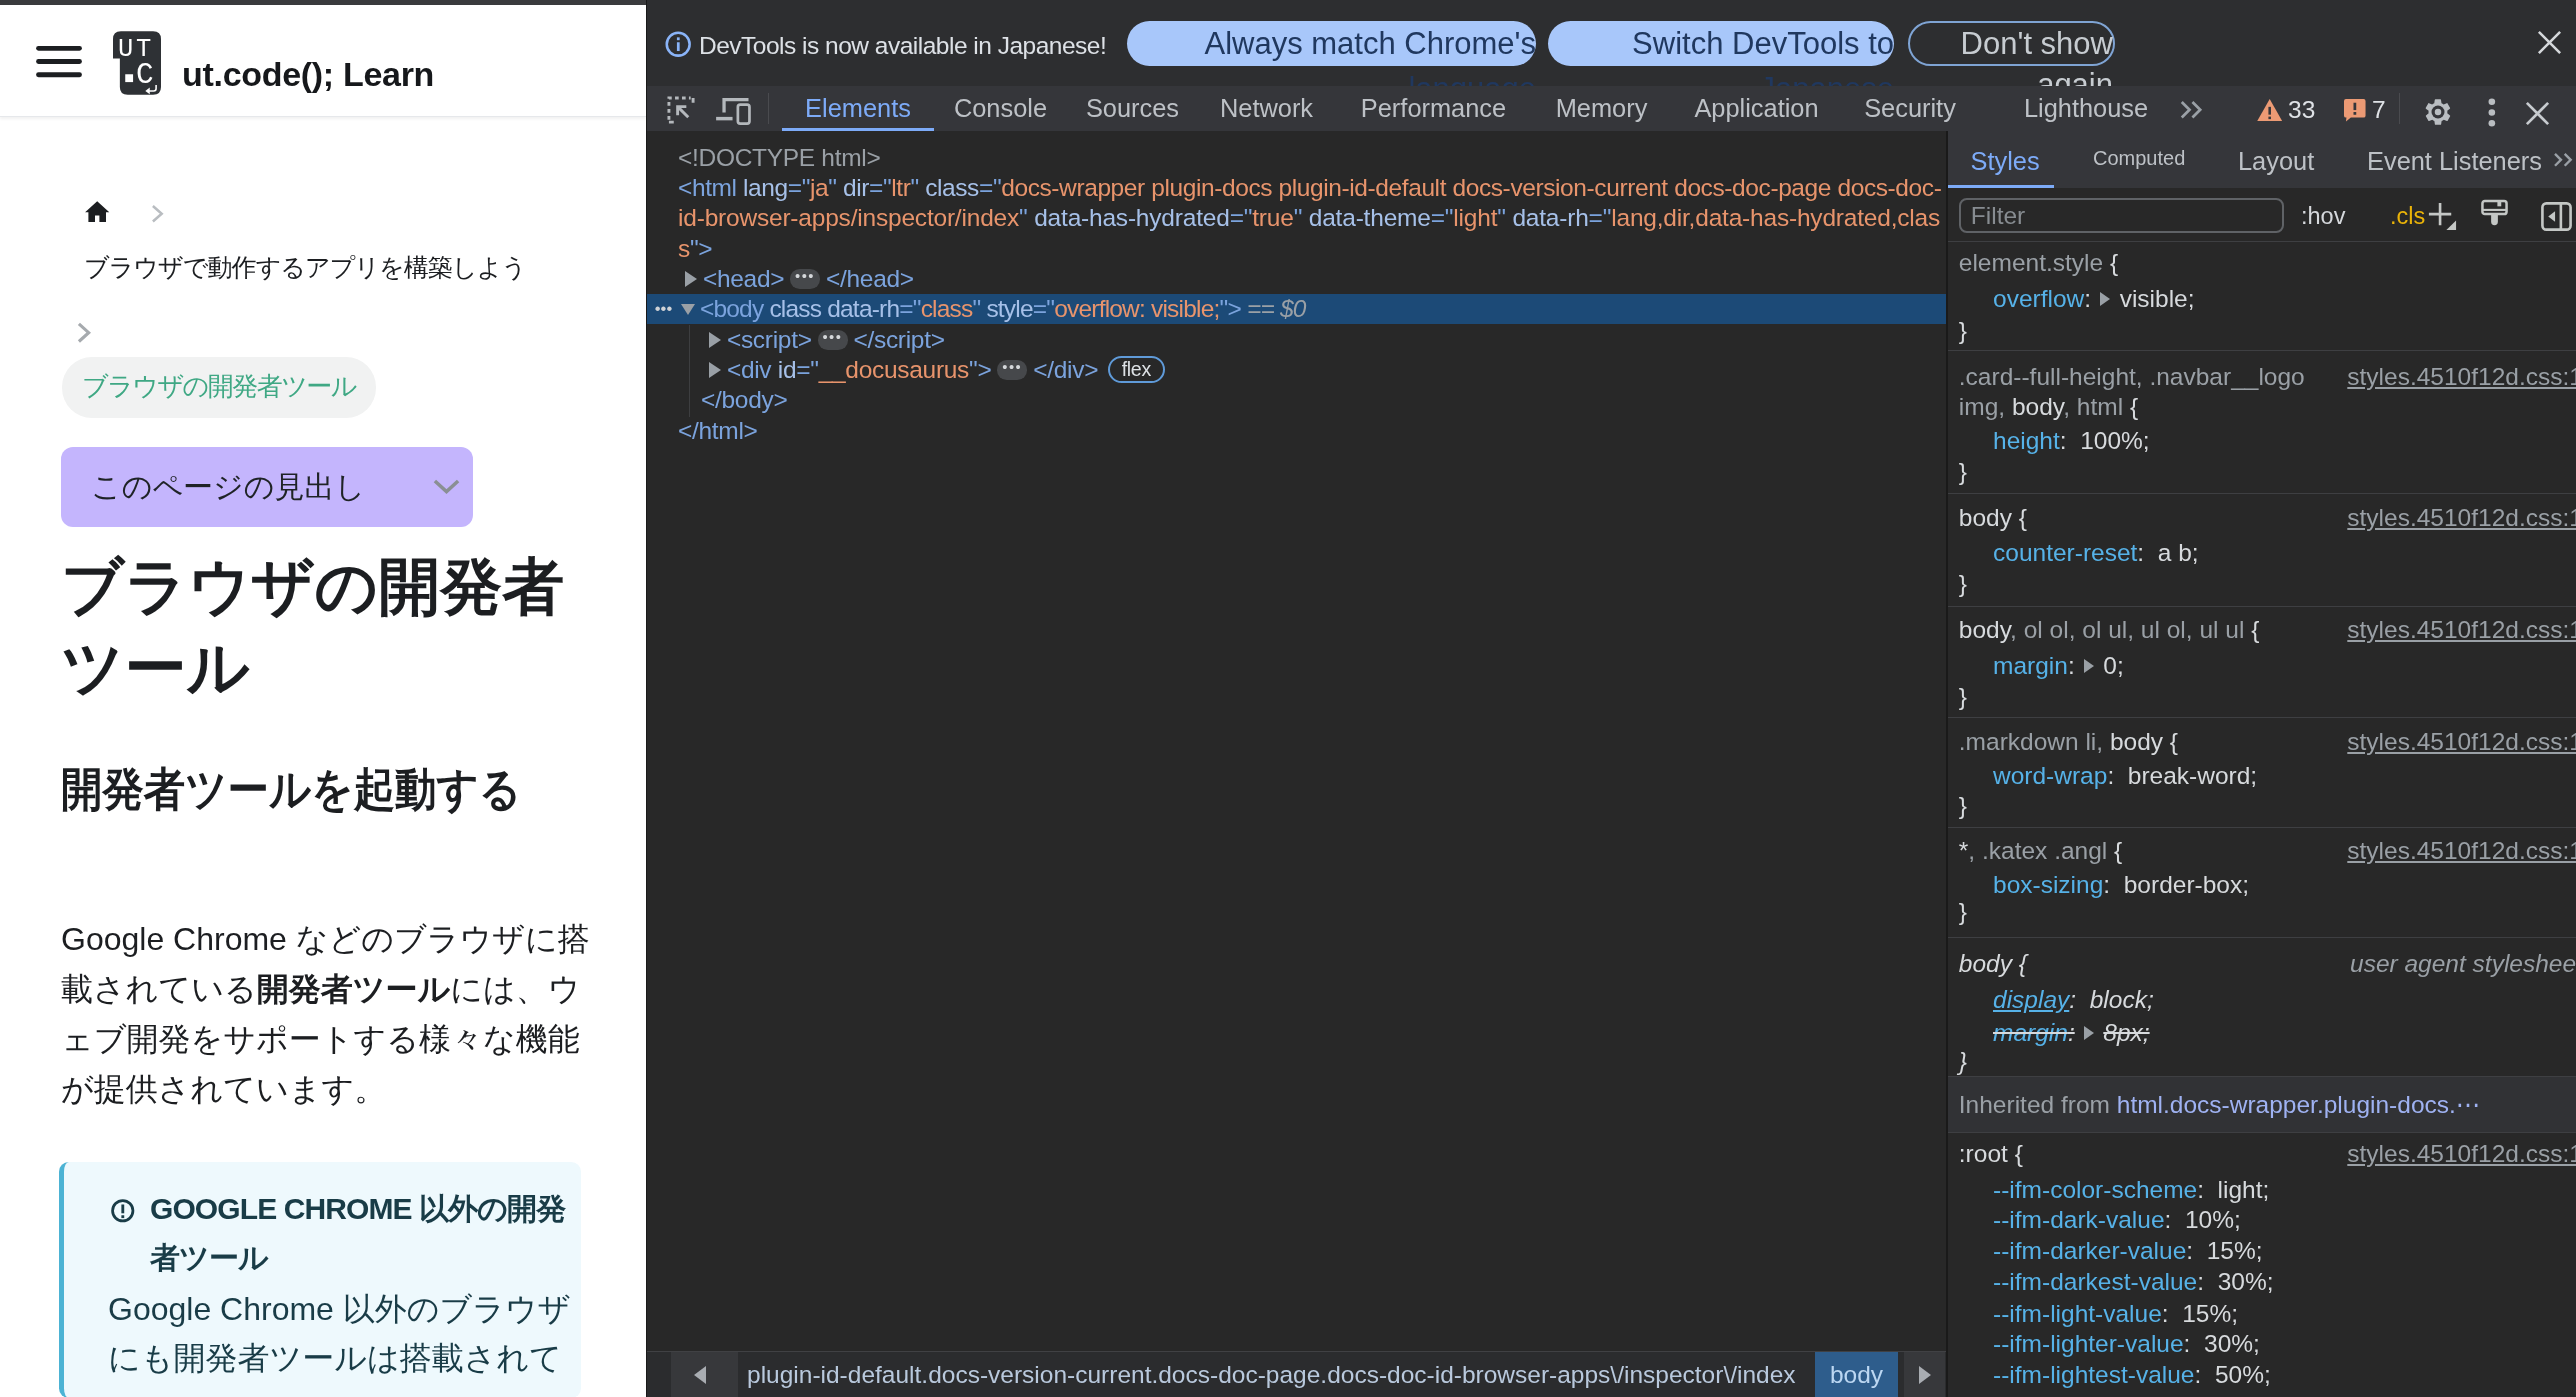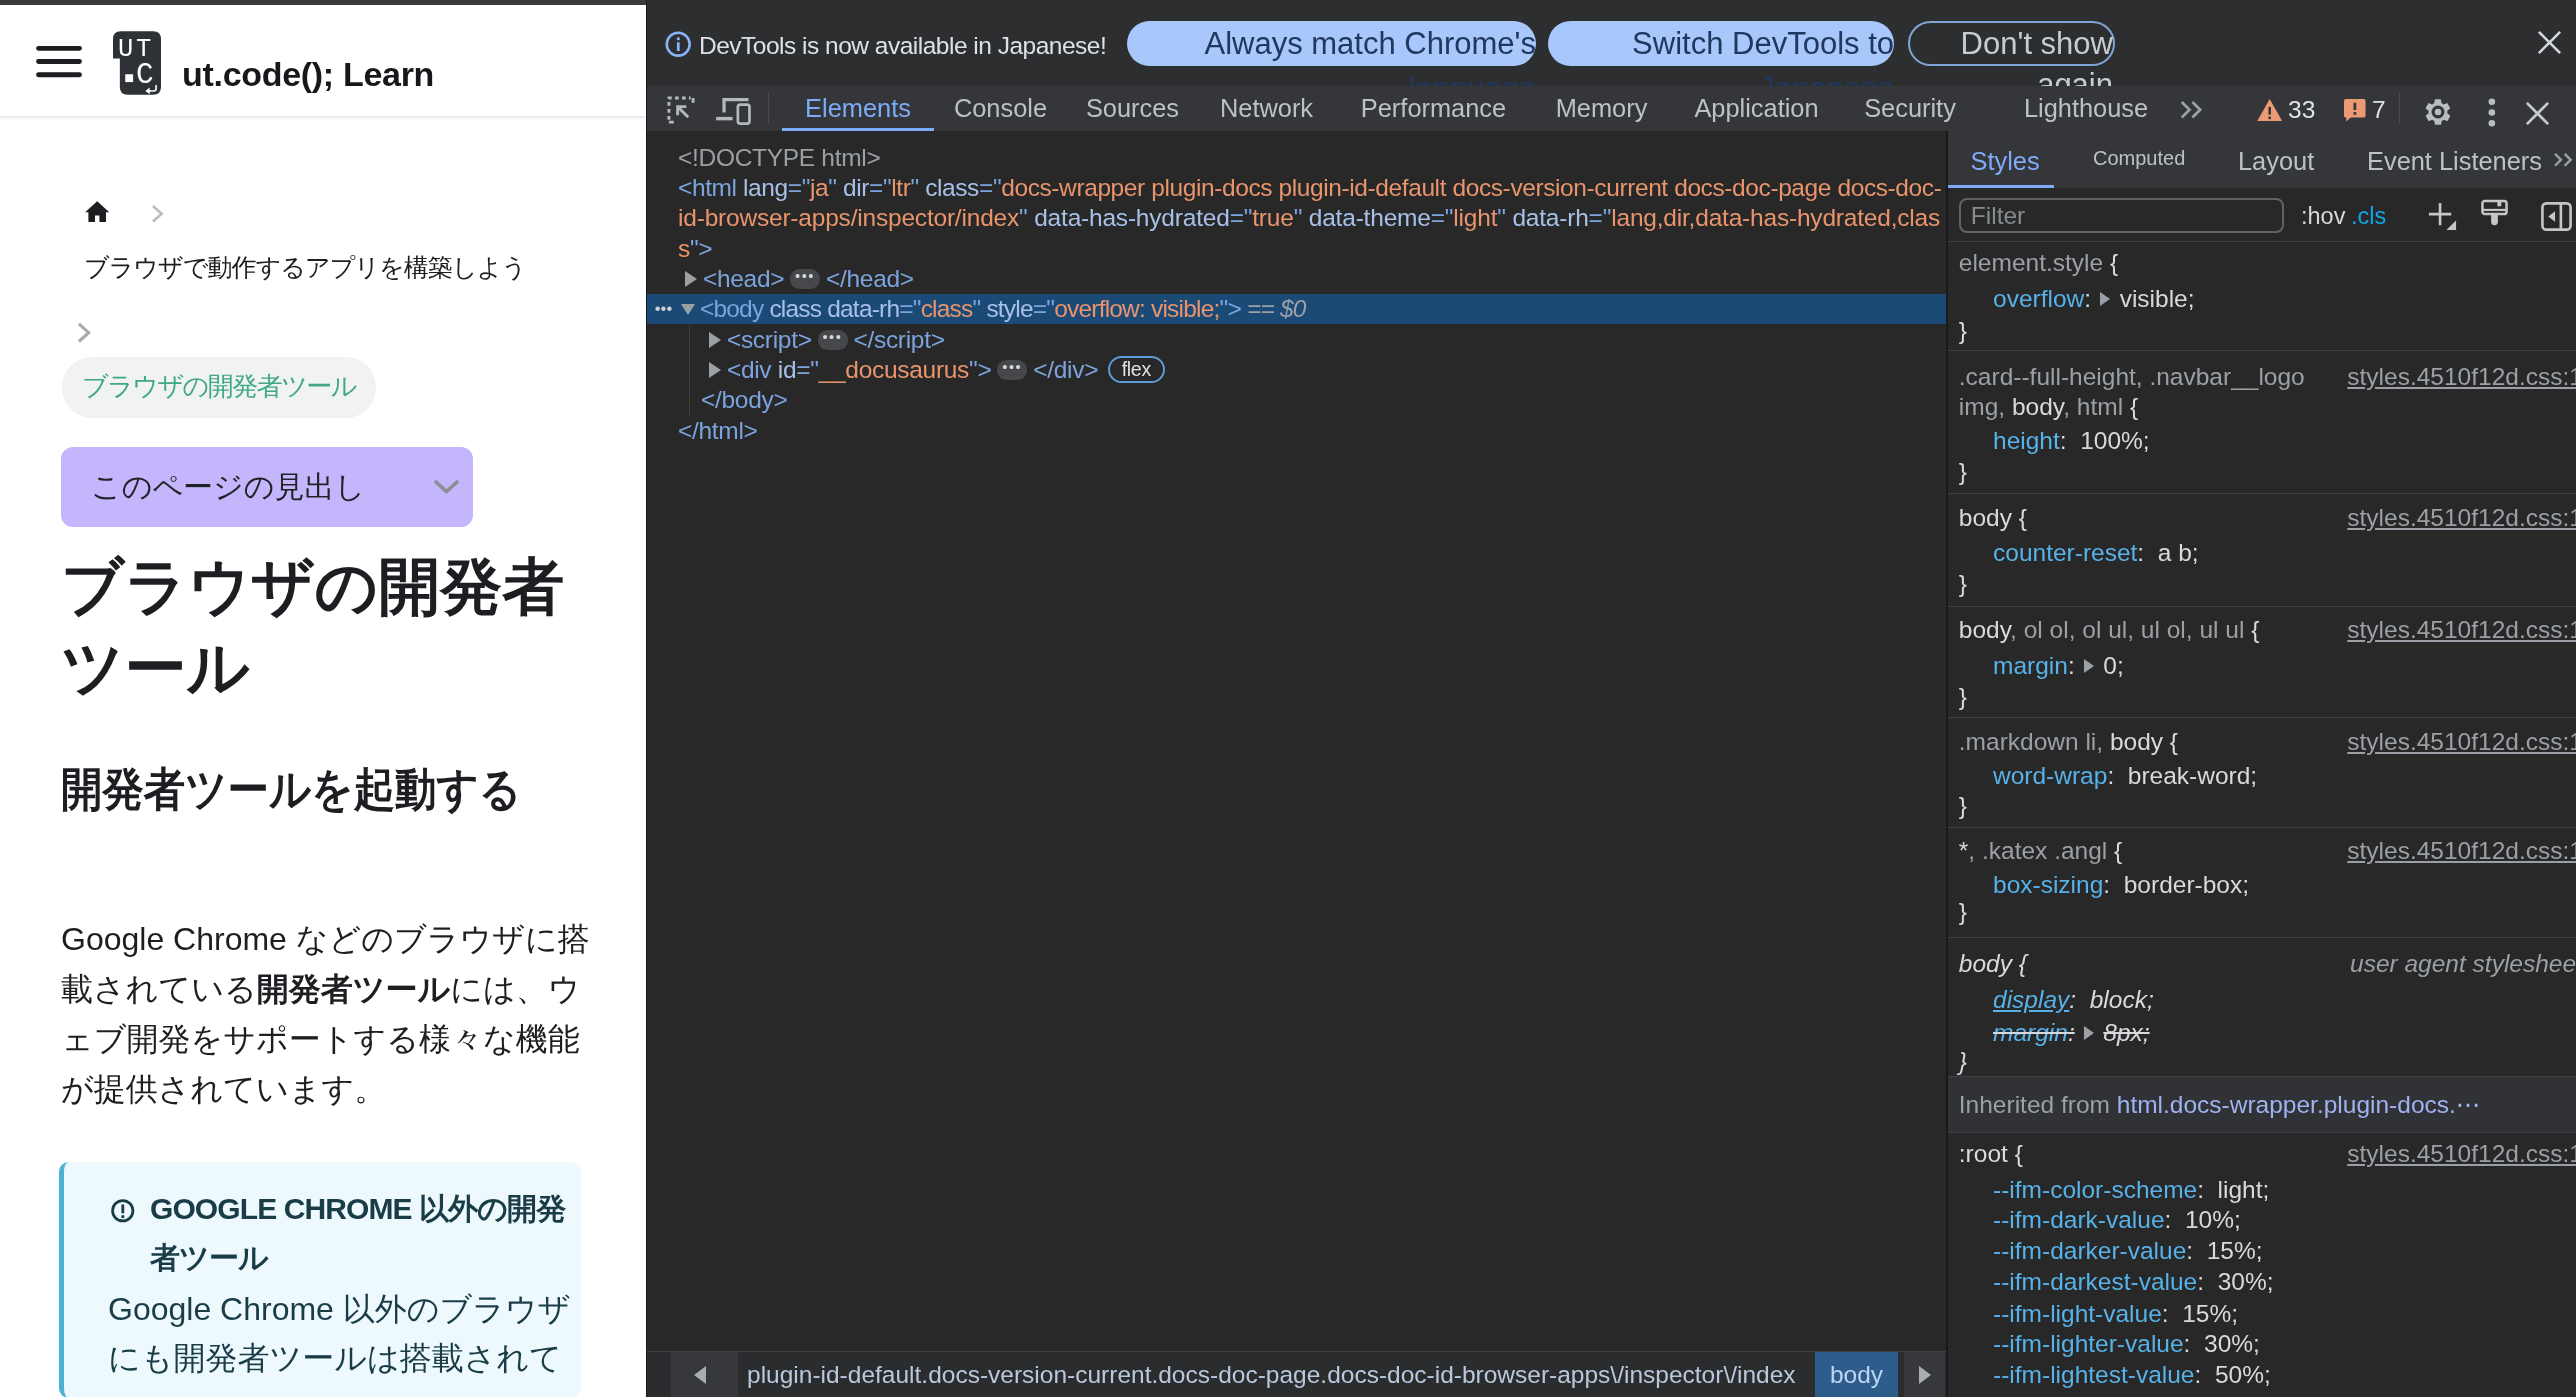--- a/index.html
+++ b/index.html
@@ -193,21 +193,21 @@
     <div class="abs" style="left:290px;top:15.7px;font-size:25.4px;color:#bdc1c6">Layout</div>
     <div class="abs" style="left:419px;top:15.7px;font-size:25.4px;color:#bdc1c6">Event Listeners</div>
     <svg class="abs" style="left:604px;top:18.6px" width="25.4" height="19.6" viewBox="0 0 34 20">
           <g fill="none" stroke="#9aa0a6" stroke-width="3.2">
             <path d="M4 2l8 8-8 8M17 2l8 8-8 8"></path>
           </g>
         </svg>
   </div>
   <div class="abs" style="left:10.8px;top:67px;width:325px;height:35px;border:2px solid #5f6266;border-radius:7.8px;font-size:24.5px;color:#878c91;line-height:31px;padding-left:10px">Filter</div>
   <div class="abs" style="left:353px;top:72px;font-size:23.5px;color:#d5d8dc">:hov</div>
-  <div class="abs" style="left:403px;top:72px;font-size:23.5px;color:#0ea5e9">.cls</div>
+  <div class="abs" style="left:442px;top:72px;font-size:23.5px;color:#eab308">.cls</div>
   <svg class="abs" style="left:478px;top:69px" width="33" height="33" viewBox="0 0 34 34">
         <g stroke="#c4c7c5" stroke-width="2.7">
           <path d="M14.5 3v23M3 14.5h23"></path>
         </g>
         <path fill="#c4c7c5" d="M21 31h10V21z"></path>
       </svg>
   <svg class="abs" style="left:533px;top:67px" width="27" height="35" viewBox="0 0 28 36">
         <g fill="none" stroke="#c4c7c5" stroke-width="2.6">
           <rect x="1.5" y="3" width="25" height="13.5" rx="2.5"></rect>
           <path d="M2 12.2h24" stroke-width="2.2"></path>

